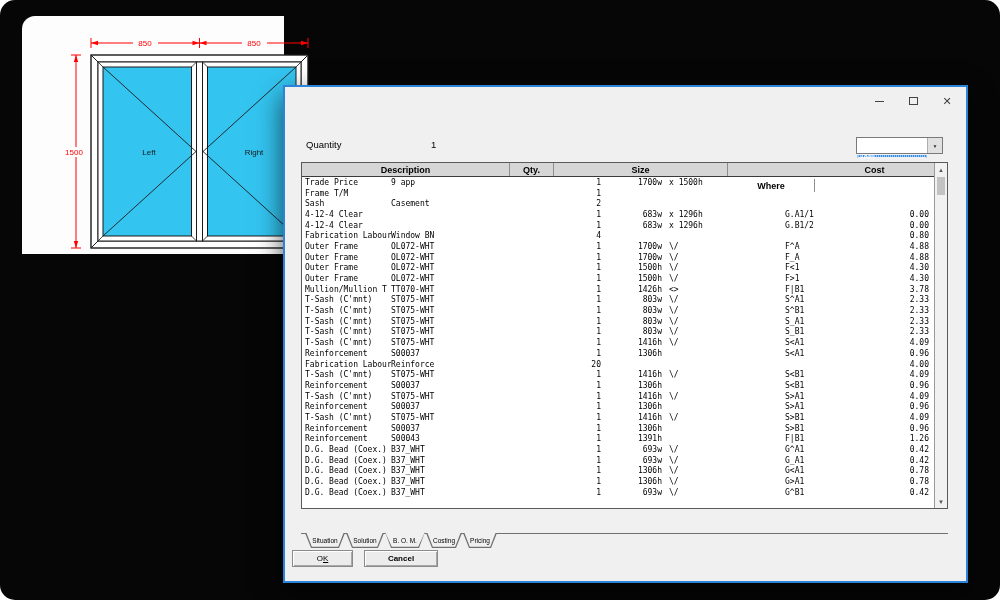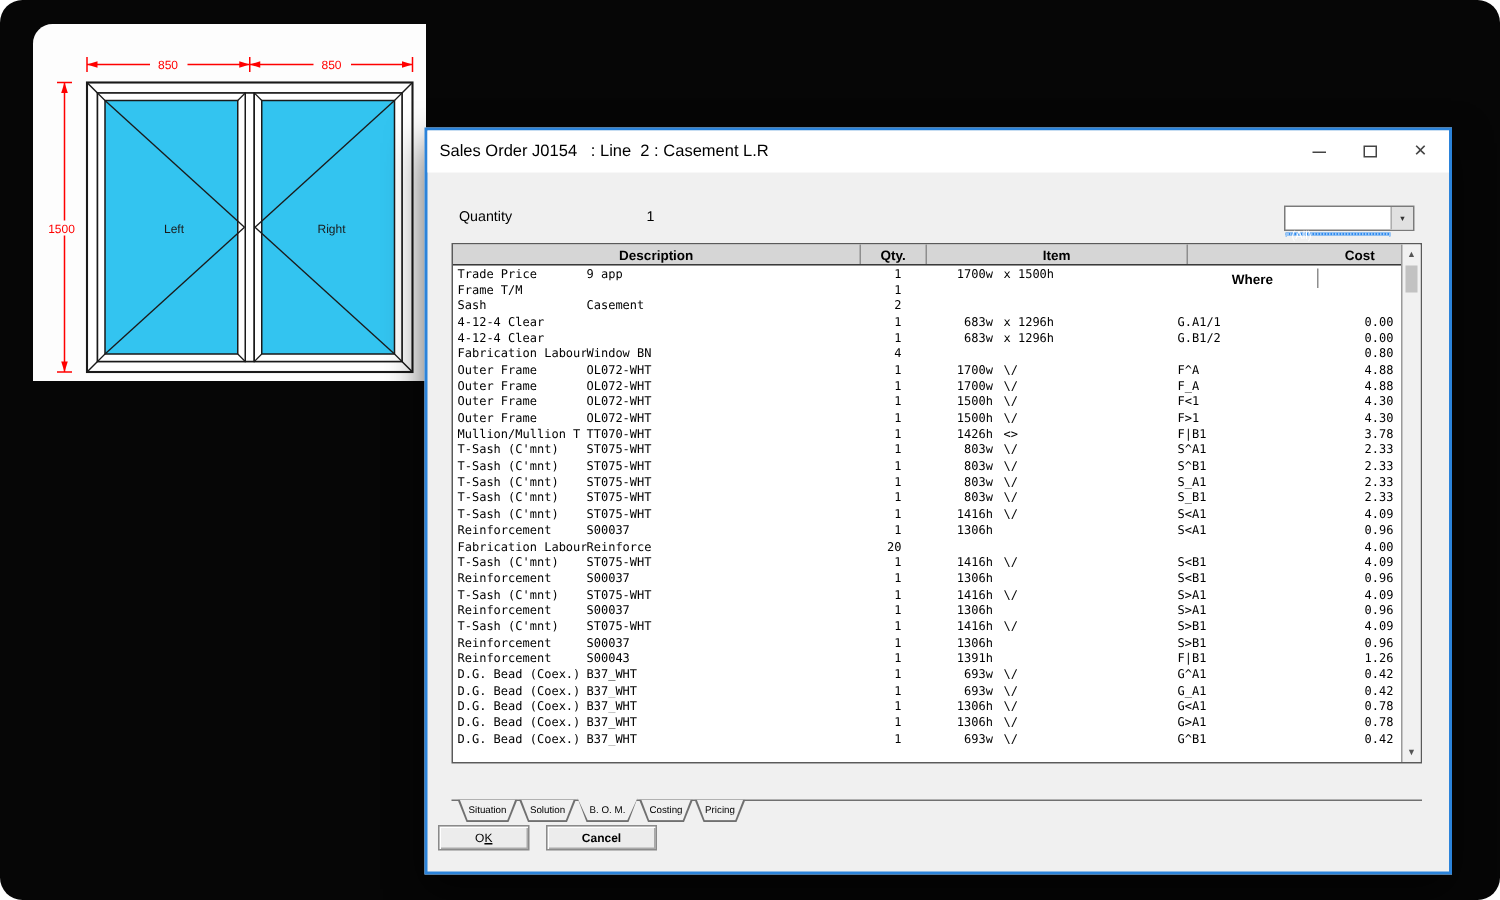--- a/index.html
+++ b/index.html
@@ -1,20 +1,20 @@
 <!DOCTYPE html>
 <html><head>
 <meta charset="utf-8">
 <style>
   * { margin:0; padding:0; box-sizing:border-box; }
   body { background:#ffffff; font-family:"Liberation Sans", sans-serif; }
   .canvas { position:relative; width:1000px; height:600px; background:#060606; border-radius:15px; overflow:hidden; }
 
   
-  .design-panel { position:absolute; left:22px; top:16px; width:262px; height:238px; background:#fdfdfd; border-radius:13px 0 0 0; }
+  .design-panel { position:absolute; left:22px; top:16px; width:262px; height:238px; background:#fdfdfd; border-radius:13px 0 0 0;padding-left:33px; }
 
   
   .dialog { position:absolute; left:283px; top:85px; width:685px; height:498px; background:#f0f0f0; border:2px solid #2b83da; box-shadow:0 10px 25px rgba(0,0,0,.65); }
   .titlebar { position:absolute; left:0; top:0; right:0; height:28px; background:#ffffff; display:flex; align-items:center; }
   .title-text { padding-left:8px; font-size:11px; color:#000; white-space:pre; }
   .caption-btns { position:absolute; right:2px; top:0; height:28px; display:flex; }
   .cap-btn { width:34px; height:28px; display:flex; align-items:center; justify-content:center; cursor:default; }
   .glyph-min { width:9px; height:1px; background:#444; }
   .glyph-max { width:9px; height:8px; border:1px solid #444; }
   .glyph-close { font-size:11px; color:#444; line-height:1; }
@@ -25,21 +25,21 @@
   .combo { position:absolute; left:571px; top:50px; width:87px; height:17px; border:1px solid #7a7a7a; background:#fff; display:flex; }
   .combo-sel { flex:1; background:#2e8bf0; color:#fff; font-size:7.5px; display:flex; align-items:center; padding-left:3px; border:1px dotted #9cc7f5;margin-top:17px; }
   .combo-btn { width:15px; background:#e1e1e1; border-left:1px solid #adadad; display:flex; align-items:center; justify-content:center; font-size:5px; color:#333; }
 
   
   .grid { position:absolute; left:16px; top:75px; width:647px; height:347px; background:#fff; border:1px solid #5a5a5a; display:flex; }
   .grid-main { width:633px; display:flex; flex-direction:column; }
   .ghead { display:flex; height:14px; background:#d6d6d6; border-bottom:1px solid #3a3a3a; font-weight:bold; font-size:9px; color:#000; }
   .gh { display:flex; align-items:center; justify-content:center; border-right:1px solid #8e8e8e; height:100%; }
   .gh:last-child { border-right:none; }
-  .gh-desc { width:272px; } .gh-qty { width:44px; } .gh-size { width:174px; } .gh-where { width:87px;margin-top:16px; } .gh-cost { flex:1; }
+  .gh-desc { width:208px; } .gh-qty { width:44px; } .gh-size { width:174px; } .gh-where { width:87px;margin-top:16px; } .gh-cost { flex:1; }
   .gbody { flex:1; overflow:hidden; }
   .tr { display:flex; height:10.7px; align-items:center; font-family:"DejaVu Sans Mono", monospace; font-size:8px; color:#000; white-space:pre; }
   .c-n { width:89px; padding-left:3px; overflow:hidden; }
   .c-c { width:171px; overflow:hidden; }
   .c-q { width:44px; text-align:right; padding-right:5px; }
   .c-d { width:56px; text-align:right; }
   .c-e { width:118px; padding-left:7px; }
   .c-w { width:87px; padding-left:5px; }
   .c-t { flex:1; text-align:right; padding-right:5px; }
 
@@ -133,23 +133,20 @@
         <line x1="147.5" y1="225" x2="152.5" y2="220" stroke="#1a1a1a" stroke-width="0.8"></line>
         <line x1="246" y1="225" x2="241" y2="220" stroke="#1a1a1a" stroke-width="0.8"></line>
         <line x1="241" y1="51" x2="148" y2="135.5" stroke="#1a1a1a" stroke-width="0.9"></line>
         <line x1="241" y1="220" x2="148" y2="135.5" stroke="#1a1a1a" stroke-width="0.9"></line>
         <text x="199" y="139" font-size="8" fill="#1a1a1a" text-anchor="middle">Right</text>
       </g>
     </svg>
   </div>
 
   <div class="dialog">
-    <div class="titlebar">
-      <span class="title-text">Sales Order J0154   : Line  2 : Casement L.R</span>
-    </div>
     <div class="caption-btns">
       <div class="cap-btn">
           <span class="glyph-min"></span>
         </div>
       <div class="cap-btn">
           <span class="glyph-max"></span>
         </div>
       <div class="cap-btn">
           <span class="glyph-close">✕</span>
         </div>
@@ -163,21 +160,21 @@
       <div class="combo-btn">
           <span>▼</span>
         </div>
     </div>
 
     <div class="grid">
       <div class="grid-main">
         <div class="ghead">
           <div class="gh gh-desc">Description</div>
           <div class="gh gh-qty">Qty.</div>
-          <div class="gh gh-size">Item</div>
+          <div class="gh gh-size">Size</div>
           <div class="gh gh-where">Where</div>
           <div class="gh gh-cost">Cost</div>
         </div>
         <div class="gbody" id="gbody">
             <div class="tr"><div class="c-n">Trade Price</div><div class="c-c">9 app</div><div class="c-q">1</div><div class="c-d">1700w</div><div class="c-e">x 1500h</div><div class="c-w"></div><div class="c-t"></div></div>
             <div class="tr"><div class="c-n">Frame T/M</div><div class="c-c"></div><div class="c-q">1</div><div class="c-d"></div><div class="c-e"></div><div class="c-w"></div><div class="c-t"></div></div>
             <div class="tr"><div class="c-n">Sash</div><div class="c-c">Casement</div><div class="c-q">2</div><div class="c-d"></div><div class="c-e"></div><div class="c-w"></div><div class="c-t"></div></div>
             <div class="tr"><div class="c-n">4-12-4 Clear</div><div class="c-c"></div><div class="c-q">1</div><div class="c-d">683w</div><div class="c-e">x 1296h</div><div class="c-w">G.A1/1</div><div class="c-t">0.00</div></div>
             <div class="tr"><div class="c-n">4-12-4 Clear</div><div class="c-c"></div><div class="c-q">1</div><div class="c-d">683w</div><div class="c-e">x 1296h</div><div class="c-w">G.B1/2</div><div class="c-t">0.00</div></div>
             <div class="tr"><div class="c-n">Fabrication Labour</div><div class="c-c">Window BN</div><div class="c-q">4</div><div class="c-d"></div><div class="c-e"></div><div class="c-w"></div><div class="c-t">0.80</div></div>

